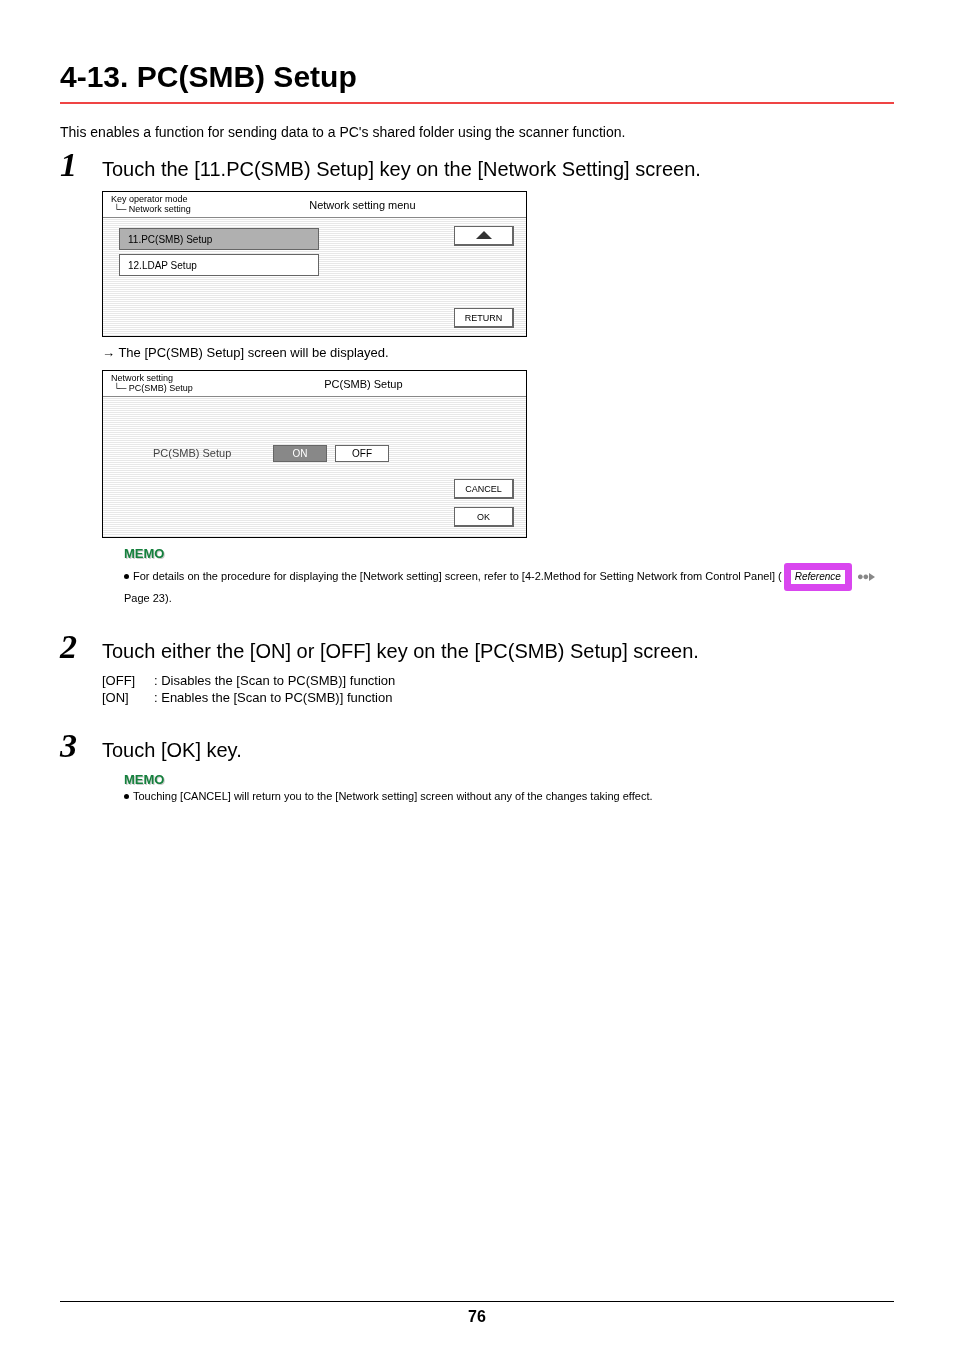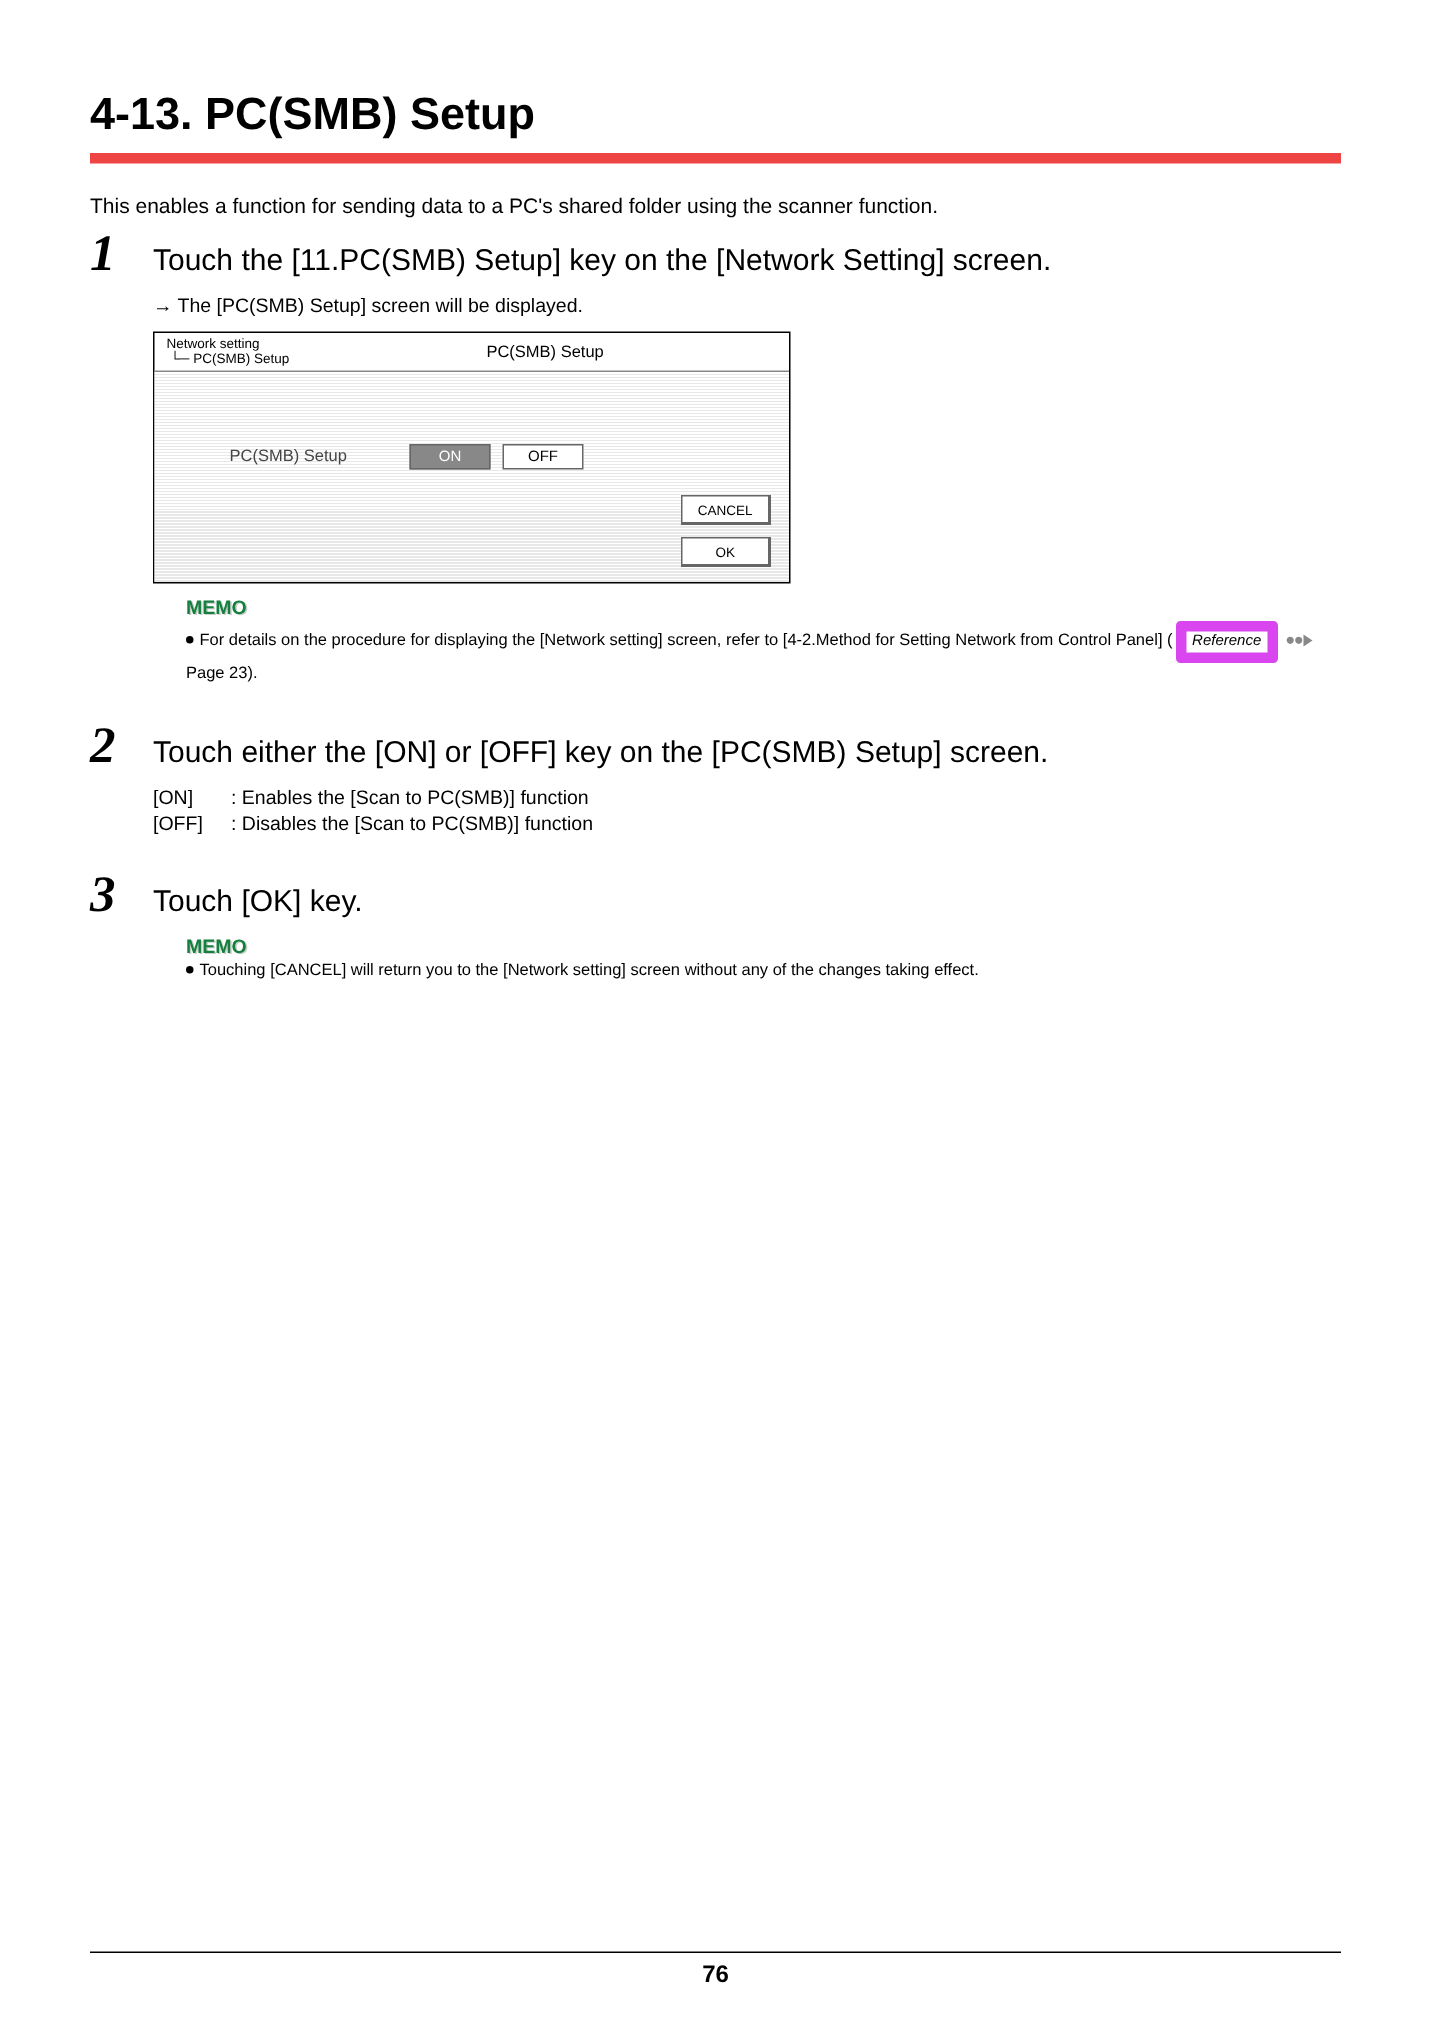--- a/index.html
+++ b/index.html
@@ -12,21 +12,21 @@
       background: #fff;
       width: 954px;
       margin: 0 auto;
       padding: 60px 60px 40px 60px;
       min-height: 1348px;
       position: relative;
     }
     .title {
       font-size: 30px;
       font-weight: bold;
-      border-bottom: 7px solid #ef4444;
+      border-bottom: 2px solid #ef4444;
       padding-bottom: 8px;
       margin-bottom: 20px;
     }
     .intro {
       font-size: 14px;
       margin-bottom: 8px;
     }
     .step {
       display: flex;
       align-items: flex-start;
@@ -235,20 +235,35 @@
 <body>
 
 <h1 class="title">4-13. PC(SMB) Setup</h1>
 <p class="intro">This enables a function for sending data to a PC's shared folder using the scanner function.</p>
 
 <div class="step">
   <div class="stepnum">1</div>
   <div class="stepcontent">
     <p class="steptitle">Touch the [11.PC(SMB) Setup] key on the [Network Setting] screen.</p>
 
+    <div class="screenshot">
+      <div class="screenshot-header">
+        <div class="screenshot-crumb">Key operator mode
+ └─ Network setting</div>
+        <div class="screenshot-title">Network setting menu</div>
+      </div>
+      <div class="screenshot-body">
+        <div class="menu-item selected" style="top:10px;">11.PC(SMB) Setup</div>
+        <div class="menu-item" style="top:36px;">12.LDAP Setup</div>
+        <div class="screenshot-right-btn" style="top:8px;">
+          <div class="home-icon"></div>
+        </div>
+        <div class="screenshot-right-btn" style="bottom:8px;">RETURN</div>
+      </div>
+    </div>
 
     <p class="arrowline">→ The [PC(SMB) Setup] screen will be displayed.</p>
 
     <div class="screenshot">
       <div class="screenshot-header">
         <div class="screenshot-crumb">Network setting
  └─ PC(SMB) Setup</div>
         <div class="screenshot-title">PC(SMB) Setup</div>
       </div>
       <div class="screenshot-body2">
@@ -266,26 +281,26 @@
     </div>
   </div>
 </div>
 
 <div class="step" style="margin-top:20px;">
   <div class="stepnum">2</div>
   <div class="stepcontent">
     <p class="steptitle">Touch either the [ON] or [OFF] key on the [PC(SMB) Setup] screen.</p>
     <div class="deflist">
       <div class="row">
+        <span class="key">[OFF]</span>
+        <span>: Disables the [Scan to PC(SMB)] function</span>
+      </div>
+      <div class="row">
         <span class="key">[ON]</span>
         <span>: Enables the [Scan to PC(SMB)] function</span>
-      </div>
-      <div class="row">
-        <span class="key">[OFF]</span>
-        <span>: Disables the [Scan to PC(SMB)] function</span>
       </div>
     </div>
   </div>
 </div>
 
 <div class="step" style="margin-top:10px;">
   <div class="stepnum">3</div>
   <div class="stepcontent">
     <p class="steptitle">Touch [OK] key.</p>
     <div class="memo-label">MEMO</div>

